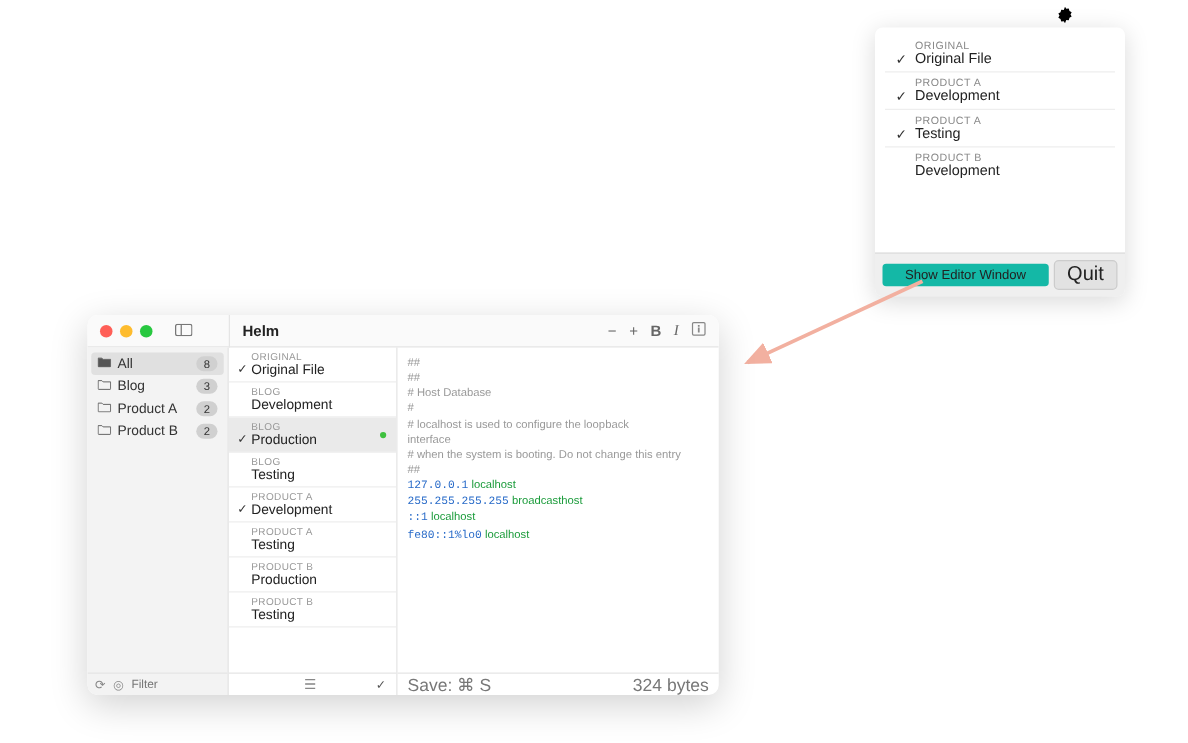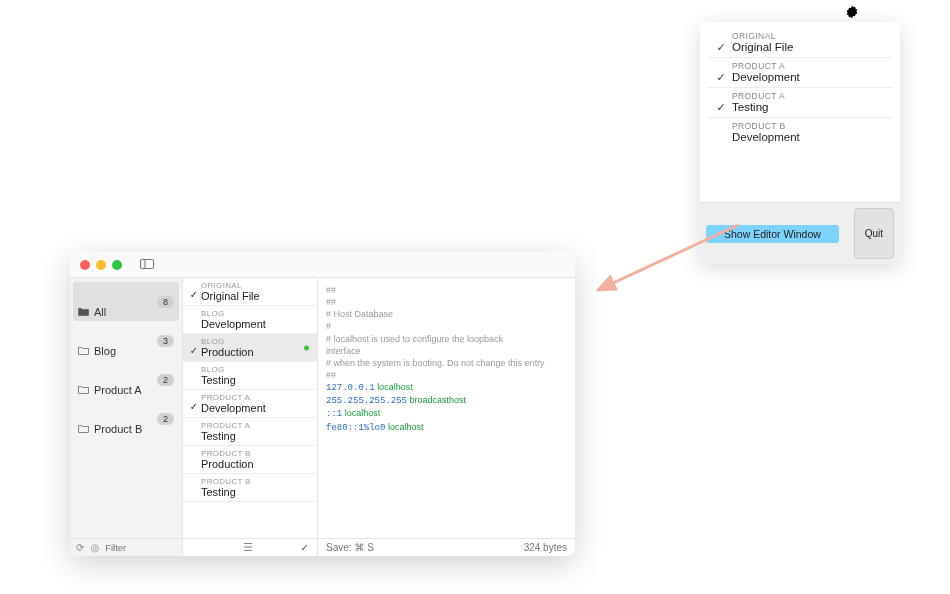--- a/index.html
+++ b/index.html
@@ -40,32 +40,32 @@
     .popup-name { font-size: 11.5px; color: #222; }
     .popup-footer {
       background: #efefef;
       border-top: 1px solid #ddd;
       padding: 5px 6px;
       display: flex;
       justify-content: space-between;
       align-items: center;
     }
     .popup-footer .show-btn {
-      background: #7dd3fc;
+      background: #14b8a6;
       border: none;
       font-size: 10.5px;
       padding: 3px 18px;
       border-radius: 3px;
       color: #222;
     }
     .popup-footer .quit-btn {
       background: #e2e2e2;
       border: 1px solid #ccc;
-      font-size: 10px;
-      padding: 19px 10px;
+      font-size: 16px;
+      padding: 2px 10px;
       border-radius: 4px;
       color: #222;
     }
 
     
     .arrow-svg {
       position: absolute;
       top: 220px;
       left: 588px;
       pointer-events: none;
@@ -125,21 +125,21 @@
     .side-list { flex: 1; padding: 4px 0; }
     .side-item {
       display: flex;
       align-items: center;
       padding: 3px 8px;
       font-size: 11px;
       color: #333;
       justify-content: space-between;
     }
     .side-item.active { background: #e0e0e0; border-radius: 3px; margin: 0 3px; padding: 3px 5px; }
-    .side-left { display: flex; align-items: center; gap: 5px; margin-top: 21px; }
+    .side-left { display: flex; align-items: center; gap: 5px; }
     .side-icon { font-size: 10px; color: #555; }
     .side-badge {
       background: #d0d0d0;
       border-radius: 7px;
       font-size: 9px;
       padding: 1px 6px;
       color: #333;
     }
     .side-footer {
       border-top: 1px solid #e5e5e5;
@@ -202,21 +202,21 @@
     .editor-area .comment { color: #999; }
     .editor-area .ip { color: #2a6cc9; font-family: Liberation Mono, monospace; }
     .editor-area .host { color: #1a9b3a; margin-top: 41px; }
     .content-footer {
       border-top: 1px solid #e5e5e5;
       height: 18px;
       display: flex;
       align-items: center;
       justify-content: space-between;
       padding: 0 8px;
-      font-size: 10px;
+      font-size: 14px;
       color: #777;
     }
   </style>
 </head>
 <body>
 
 <div class="menubar-icon">
   <svg viewBox="0 0 24 24" width="16" height="16" fill="currentColor">
     <path d="M12 2l1.5 2.6 3-0.3 0.9 2.9 2.6 1.5-1.4 2.6 1.4 2.6-2.6 1.5-0.9 2.9-3-0.3L12 22l-1.5-2.6-3 0.3-0.9-2.9L4 15.3l1.4-2.6L4 10.1l2.6-1.5 0.9-2.9 3 0.3L12 2z"></path>
   </svg>
@@ -274,20 +274,36 @@
       <div class="dot red"></div>
       <div class="dot yellow"></div>
       <div class="dot green"></div>
     </div>
     <span class="sidebar-toggle-icon">
       <svg width="14" height="10" viewBox="0 0 14 10">
           <rect x="0.5" y="0.5" width="13" height="9" rx="1.5" fill="none" stroke="#777"></rect>
           <line x1="5" y1="0.5" x2="5" y2="9.5" stroke="#777"></line>
         </svg>
     </span>
+    <div class="title-section">
+      <span class="title-text">Helm</span>
+      <div class="title-tools">
+        <span class="tool">−</span>
+        <span class="tool">+</span>
+        <span class="tool" style="font-weight:700">B</span>
+        <span class="tool" style="font-style:italic;font-family:serif">I</span>
+        <span class="tool">
+          <svg width="12" height="12" viewBox="0 0 12 12">
+              <rect x="1" y="1" width="10" height="10" rx="1" fill="none" stroke="#888"></rect>
+              <rect x="5.3" y="3" width="1.4" height="1.4" fill="#888"></rect>
+              <rect x="5.3" y="5" width="1.4" height="4" fill="#888"></rect>
+            </svg>
+        </span>
+      </div>
+    </div>
   </div>
 
   <div class="body-row">
     <div class="sidebar">
       <div class="side-list" id="side-list">
           <div class="side-item active">
             <span class="side-left">
               <span class="side-icon"><svg width="11" height="9" viewBox="0 0 11 9">
                   <path d="M0.5 1.5h3l1 1h6v5.5a0.5 0.5 0 0 1-0.5 0.5H1a0.5 0.5 0 0 1-0.5-0.5z" fill="#555" stroke="#666" stroke-width="0.8"></path>
                 </svg></span>

